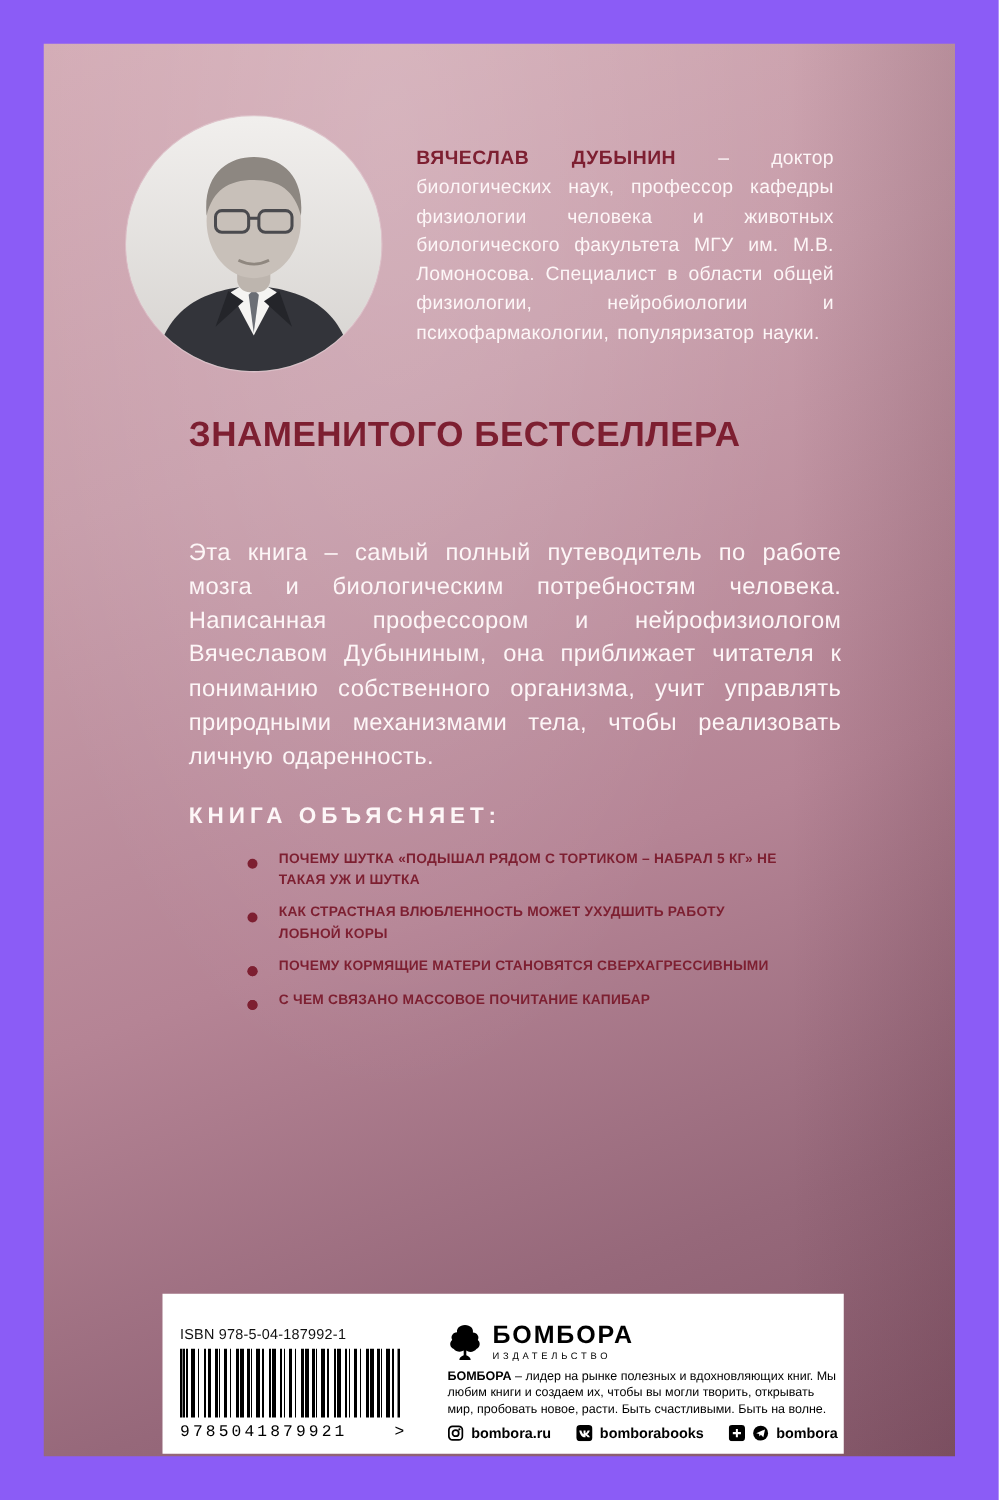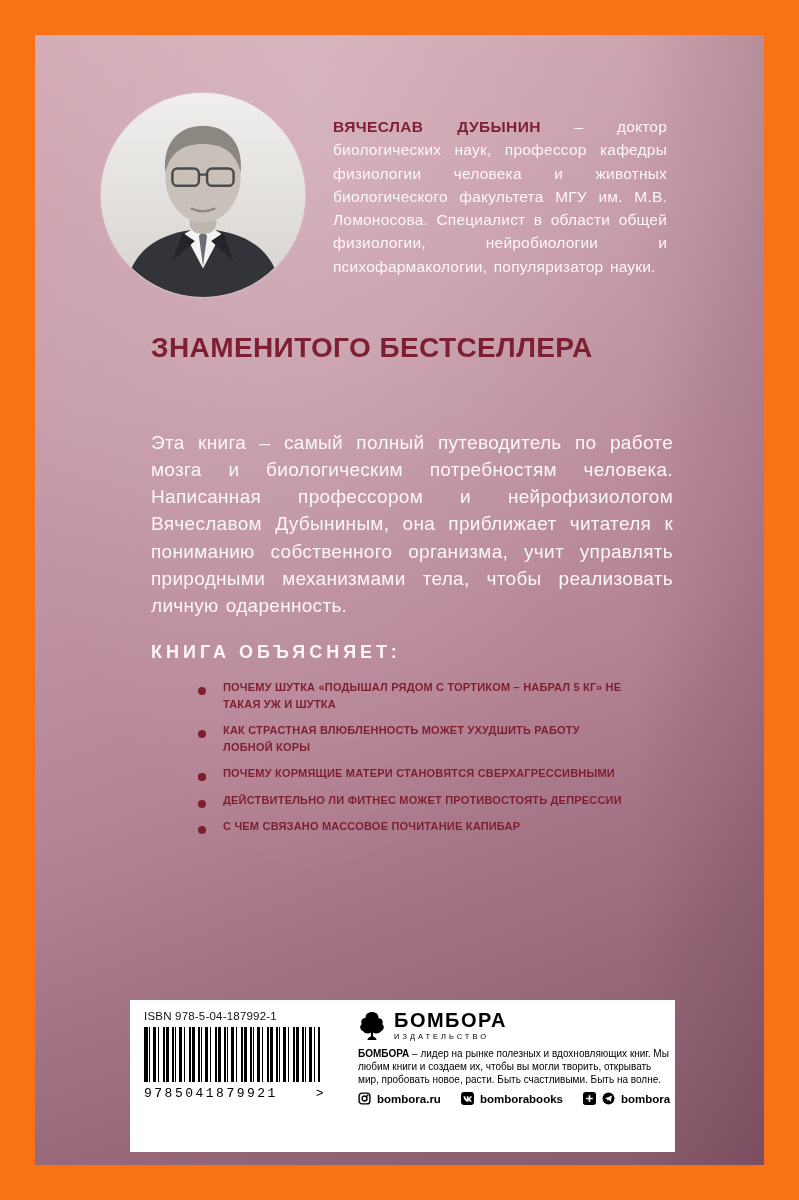--- a/index.html
+++ b/index.html
@@ -10,21 +10,21 @@
     --cover-text:#fdf6f7;
   }
   *{box-sizing:border-box;margin:0;padding:0;}
   body{
     background:#ffffff;
     font-family:"Liberation Sans","DejaVu Sans",sans-serif;
   }
   .page{
     position:relative;
     width:799px;height:1200px;
-    background:#f97316;
+    background:#8b5cf6;
     overflow:hidden;
   }
   .cover{
     position:absolute;
     left:35px;top:35px;
     width:729px;height:1130px;
     background:
       radial-gradient(ellipse at 38% 6%, rgba(255,255,255,.16), transparent 52%),
       linear-gradient(90deg, transparent 82%, rgba(60,20,35,.14)),
       linear-gradient(160deg, var(--grad-top) 0%, #c79daa 28%, var(--grad-mid) 58%, #96687a 82%, var(--grad-bottom) 100%);
@@ -79,26 +79,27 @@
     color:var(--accent);
     font-size:11px;font-weight:700;line-height:1.5;letter-spacing:.2px;
   }
   .bullet-dot{
     position:absolute;left:3px;top:8px;
     width:8px;height:8px;border-radius:50%;
     background:var(--accent);
   }
   
   .info-panel{
-    position:absolute;left:95px;top:965px;
-    width:545px;height:152px;
+    position:absolute;left:95px;top:1000px;
+    width:545px;height:128px;
     background:#ffffff;
     display:flex;
     padding:10px 14px;
     color:#000;
+    align-items:flex-end;
   }
   .panel-left{width:186px;flex:none;}
   .isbn{
     font-size:11.5px;letter-spacing:.2px;color:#111;
   }
   .barcode{
     margin-top:5px;height:55px;width:176px;
     background:repeating-linear-gradient(90deg,
       #000 0 2px,#fff 2px 3px,
       #000 3px 4px,#fff 4px 7px,
@@ -183,21 +184,21 @@
 
     <p class="description">Эта книга – самый полный путеводитель по работе мозга и биологическим потребностям человека. Написанная профессором и нейрофизиологом Вячеславом Дубыниным, она приближает читателя к пониманию собственного организма, учит управлять природными механизмами тела, чтобы реализовать личную одаренность.</p>
 
     <div class="section-label">КНИГА ОБЪЯСНЯЕТ:</div>
 
     <ul class="bullets">
       <li><span class="bullet-dot"></span><span>ПОЧЕМУ ШУТКА «ПОДЫШАЛ РЯДОМ С ТОРТИКОМ – НАБРАЛ 5 КГ» НЕ ТАКАЯ УЖ И ШУТКА</span></li>
       <li><span class="bullet-dot"></span><span>КАК СТРАСТНАЯ ВЛЮБЛЕННОСТЬ МОЖЕТ УХУДШИТЬ РАБОТУ ЛОБНОЙ КОРЫ</span></li>
       <li><span class="bullet-dot"></span></li>
       <li><span class="bullet-dot"></span><span>ПОЧЕМУ КОРМЯЩИЕ МАТЕРИ СТАНОВЯТСЯ СВЕРХАГРЕССИВНЫМИ</span></li>
-      <li><span class="bullet-dot"></span><span>ДЕЙСТВИТЕЛЬНО ЛИ ФИТНЕС МОЖЕТ ПРОТИВОСТОЯТЬ ДЕПРЕССИИ</span></li>
+      <li><span class="bullet-dot"></span></li>
       <li><span class="bullet-dot"></span><span>С ЧЕМ СВЯЗАНО МАССОВОЕ ПОЧИТАНИЕ КАПИБАР</span></li>
     </ul>
 
     <div class="info-panel">
       <div class="panel-left">
         <div class="isbn">ISBN 978-5-04-187992-1</div>
         <div class="barcode"></div>
         <div class="barcode-digits">
           <span>9785041879921</span>
           <span>&gt;</span>

